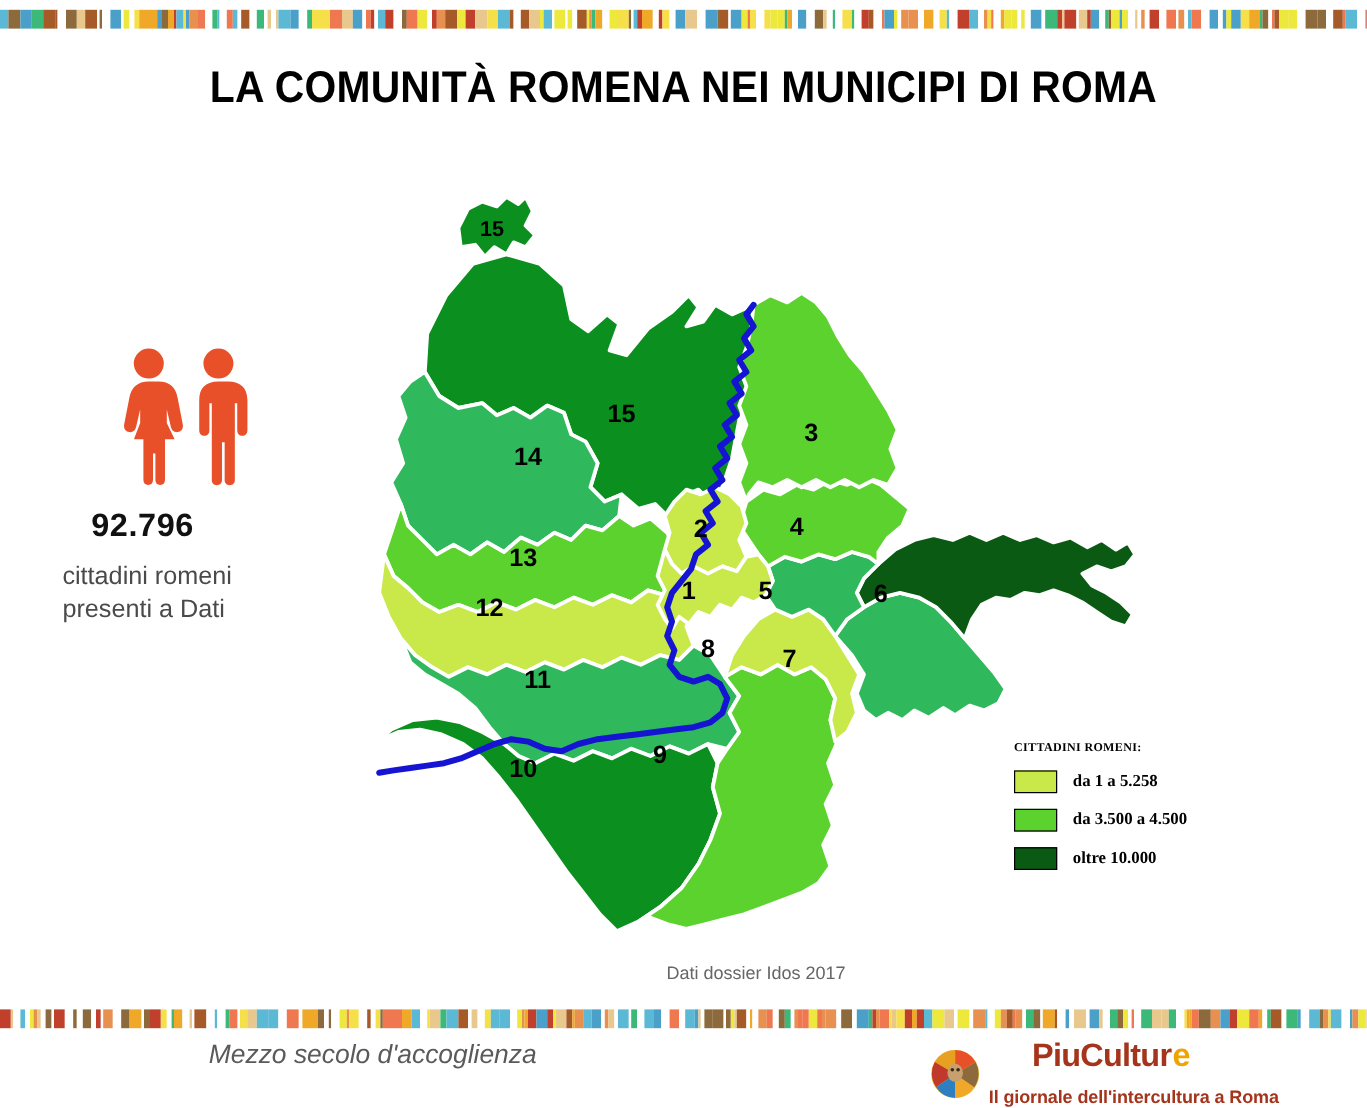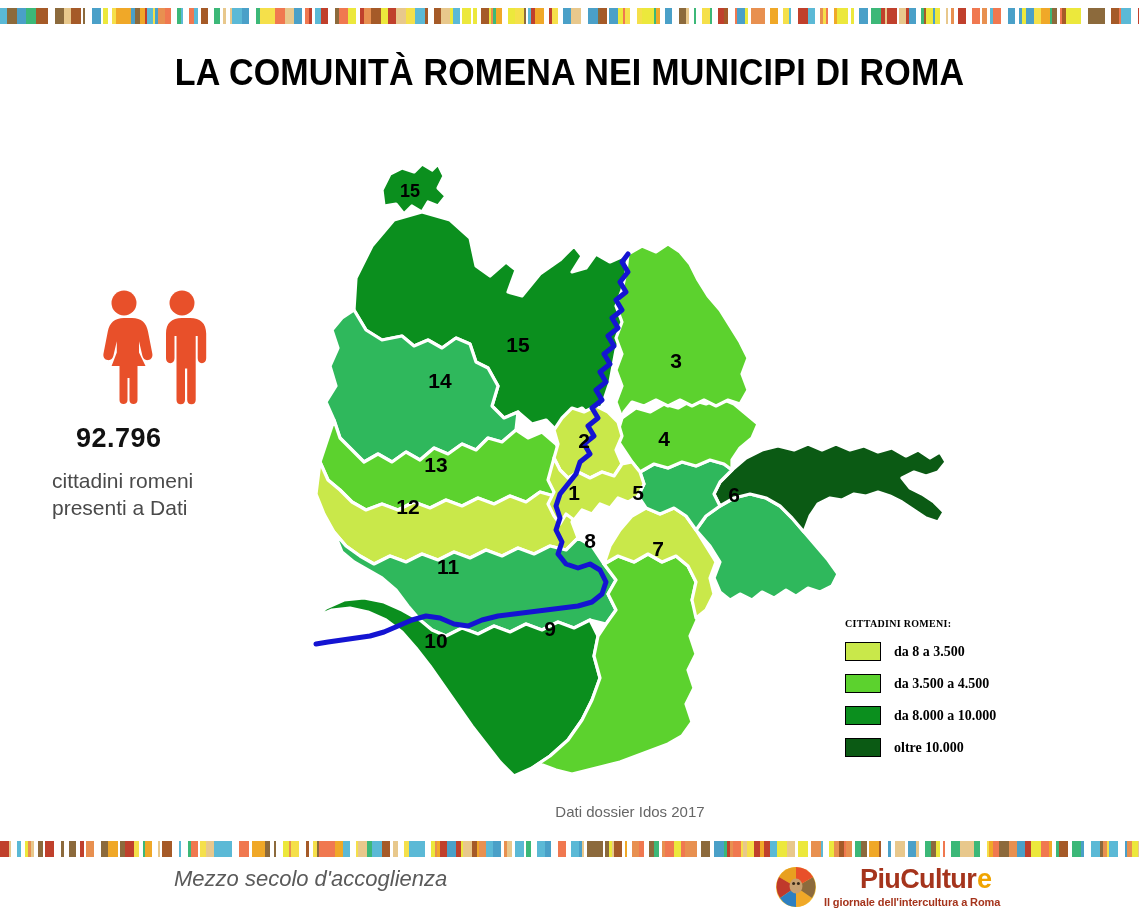--- a/index.html
+++ b/index.html
@@ -139,22 +139,22 @@
     color:#a5341c;
     letter-spacing:-0.6px;
     line-height:1;
     display:flex;align-items:flex-start;margin-left:36px;
   }
   .brand-name .e-glyph{
     color:#f0a400;
     margin-left:1px;
   }
   .brand-tagline{
-    margin-top:3px;
-    font-size:11px;
+    margin-top:13px;
+    font-size:15px;
     font-weight:bold;
     color:#a5341c;
     letter-spacing:-0.1px;
     white-space:nowrap;
   }
 </style>
 </head>
 <body>
 
 <div class="stripe-band top">
@@ -454,29 +454,25 @@
       <text class="muni-label" x="264" y="344">1</text>
     </g>
   </svg>
 </div>
 
 <div class="legend">
   <div class="legend-title">CITTADINI ROMENI:</div>
   <div id="legend-rows">
       <div class="legend-row">
         <div class="legend-swatch" style="background: rgb(201, 232, 74);"></div>
-        <div class="legend-label">da 8 a 3.500</div>
+        <div class="legend-label">da 1 a 5.258</div>
       </div>
       <div class="legend-row">
         <div class="legend-swatch" style="background: rgb(92, 210, 46);"></div>
         <div class="legend-label">da 3.500 a 4.500</div>
-      </div>
-      <div class="legend-row">
-        <div class="legend-swatch" style="background: rgb(11, 143, 30);"></div>
-        <div class="legend-label">da 8.000 a 10.000</div>
       </div>
       <div class="legend-row">
         <div class="legend-swatch" style="background: rgb(11, 90, 20);"></div>
         <div class="legend-label">oltre 10.000</div>
       </div>
     </div>
 </div>
 
 <div class="source-note">Dati dossier Idos 2017</div>
 

